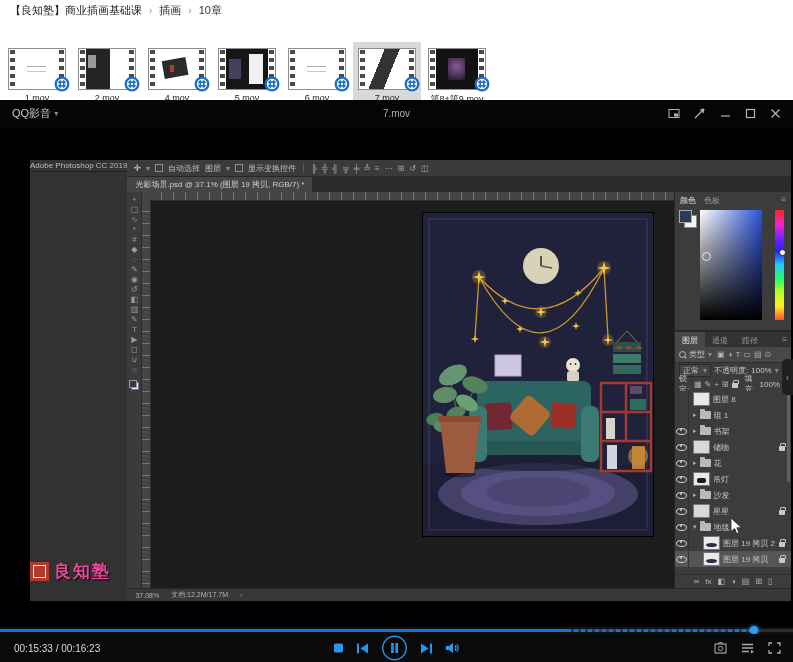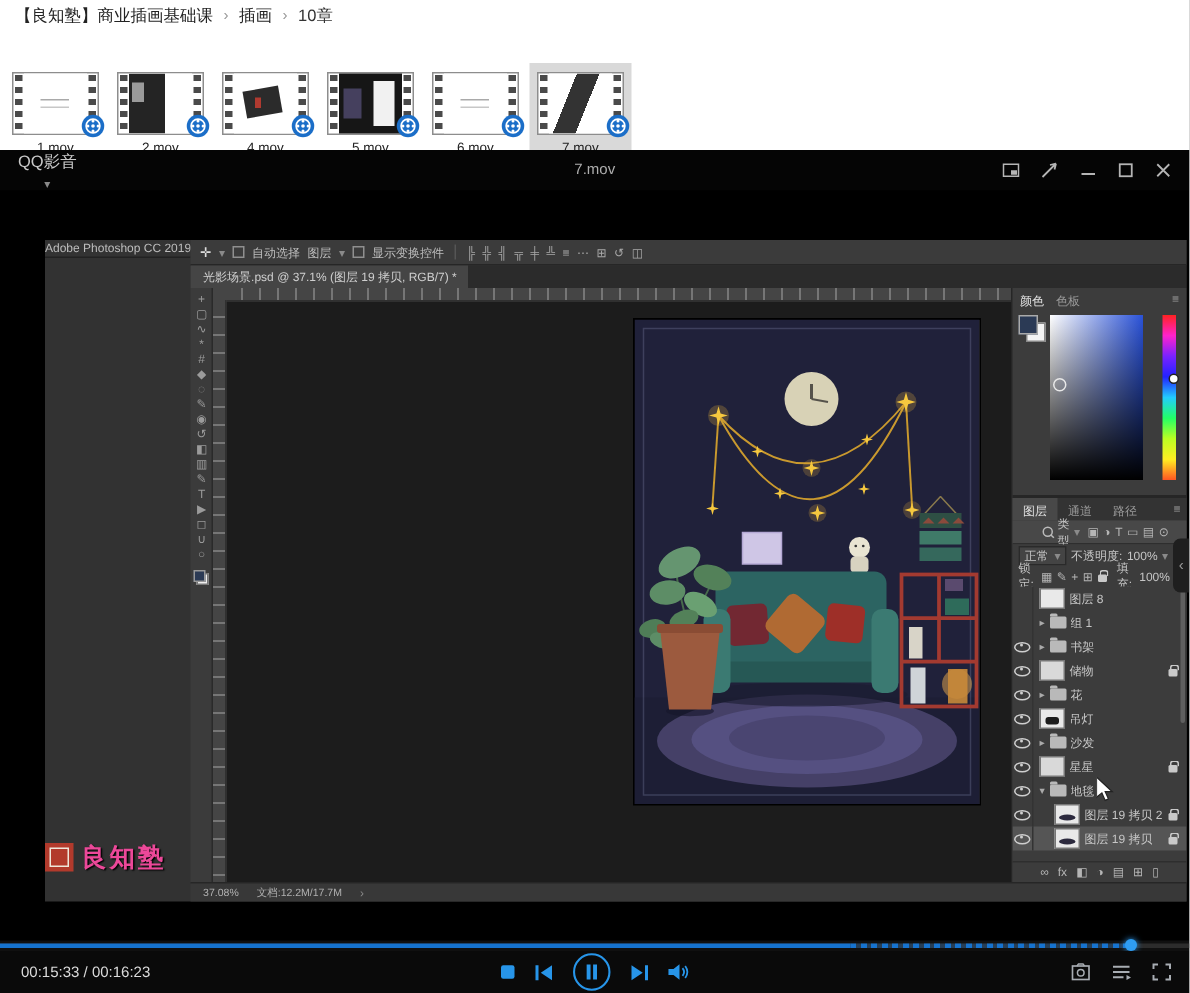--- a/index.html
+++ b/index.html
@@ -31,21 +31,21 @@
   .fc-darkdoc::after{content:"";position:absolute;left:8%;top:25%;width:28%;height:50%;background:#45405e;}
   .fc-diag::after{content:"";position:absolute;inset:0;background:linear-gradient(112deg,transparent 32%,#333 32%,#333 58%,transparent 58%);}
   .fc-art{background:#121212;}
   .fc-art::before{content:"";position:absolute;left:28%;top:22%;width:40%;height:56%;
                   background:radial-gradient(circle at 50% 40%,#8a5a96,#4a3358 60%,#22182e);}
   .badge{position:absolute;right:-5px;bottom:-3px;width:16px;height:16px;z-index:3;}
   .thumb-label{margin-top:3px;font-size:9px;color:#222;white-space:nowrap;}
   
   .qq{position:absolute;left:0;top:100px;width:793px;height:562px;background:#000;}
   .qq-title{height:27px;background:#050505;display:flex;align-items:center;padding:0 12px;}
-  .qq-app{font-size:11px;color:#c9c9c9;display:flex;align-items:center;gap:3px;flex-direction:column;}
+  .qq-app{font-size:11px;color:#c9c9c9;display:flex;align-items:center;gap:3px;}
   .caret{font-size:8px;color:#8a8a8a;}
   .qq-center{position:absolute;left:50%;transform:translateX(-50%);font-size:10px;color:#aeaeae;}
   .qq-winbtns{margin-left:auto;display:flex;align-items:center;gap:14px;}
   .qq-winbtns svg{display:block;}
   
   .video{position:relative;width:793px;height:500px;background:#000;overflow:hidden;}
   
   .ps{position:absolute;left:30px;top:33px;width:761px;height:441px;background:#323232;display:flex;font-family:"Liberation Sans",sans-serif;}
   .ps-title{height:11px;background:#333;color:#bdbdbd;font-size:8px;line-height:11px;text-align:center;border-bottom:1px solid #222;}
   .ps-body{flex:1;display:flex;min-height:0;}
@@ -84,21 +84,21 @@
         background:linear-gradient(to bottom,rgba(0,0,0,0),#000),linear-gradient(to right,#fff,#2a52d8);}
   .grad-pick{position:absolute;left:27px;top:60px;width:7px;height:7px;border:1px solid #e8e8e8;border-radius:50%;}
   .hue{position:absolute;right:7px;top:18px;width:9px;height:110px;
        background:linear-gradient(to bottom,#ff2222,#ff22cc,#7a22ff,#2222ff,#22ccff,#22ff66,#bbff22,#ffee22,#ff5522);}
   .hue-dot{position:absolute;right:5px;top:57px;width:5px;height:5px;background:#fff;border:1px solid #222;border-radius:50%;}
   .layers-panel{flex:1;display:flex;flex-direction:column;position:relative;font-size:8px;color:#c6c6c6;min-height:0;}
   .lp-tabs{height:15px;display:flex;align-items:stretch;background:#333;}
   .lp-tab{padding:3px 7px 0 7px;color:#9a9a9a;}
   .lp-tab.active{background:#484848;color:#e0e0e0;}
   .lp-menu{margin-left:auto;padding:3px 4px 0 0;color:#9a9a9a;}
-  .lp-filter{height:15px;display:flex;align-items:center;gap:3px;padding:0 20px;background:#484848;border-bottom:1px solid #2e2e2e;}
+  .lp-filter{height:15px;display:flex;align-items:center;gap:3px;padding:0 4px;background:#484848;border-bottom:1px solid #2e2e2e;}
   .mag{width:5px;height:5px;border:1px solid #bbb;border-radius:50%;position:relative;flex:none;}
   .mag::after{content:"";position:absolute;width:3px;height:1px;background:#bbb;transform:rotate(45deg);left:4px;top:5px;}
   .fico{color:#b5b5b5;font-size:8px;}
   .lp-row{height:14px;display:flex;align-items:center;gap:3px;padding:0 4px;background:#3c3c3c;}
   .lp-box{border:1px solid #2a2a2a;background:#444;padding:0 3px;display:flex;align-items:center;gap:4px;height:11px;}
   .lp-list{flex:1;overflow:hidden;background:#3c3c3c;position:relative;}
   .lrow{height:16px;display:flex;align-items:center;}
   .lrow.sel{background:#555;}
   .eyecell{width:13px;align-self:stretch;border-right:1px solid #333;display:flex;align-items:center;justify-content:center;flex:none;}
   .eye{width:9px;height:5px;border:1px solid #cfcfcf;border-radius:50%;position:relative;}
@@ -248,20 +248,37 @@
               <circle cx="8" cy="8" r="7.5" fill="#1b6ec8"></circle>
               <circle cx="8" cy="8" r="4.6" fill="none" stroke="#fff" stroke-width="1.1"></circle>
               <circle cx="8" cy="8" r="1.2" fill="#fff"></circle>
               <circle cx="8" cy="4.6" r="1" fill="#fff"></circle>
               <circle cx="11.4" cy="8" r="1" fill="#fff"></circle>
               <circle cx="8" cy="11.4" r="1" fill="#fff"></circle>
               <circle cx="4.6" cy="8" r="1" fill="#fff"></circle>
             </svg></div>
         </div>
         <div class="thumb-label">7.mov</div>
+      </div>
+      <div class="thumb-item">
+        <div class="film">
+          <div class="sprk l"></div>
+          <div class="sprk r"></div>
+          <div class="fc fc-art"></div>
+          <div class="badge"><svg width="16" height="16" viewBox="0 0 16 16">
+              <circle cx="8" cy="8" r="7.5" fill="#1b6ec8"></circle>
+              <circle cx="8" cy="8" r="4.6" fill="none" stroke="#fff" stroke-width="1.1"></circle>
+              <circle cx="8" cy="8" r="1.2" fill="#fff"></circle>
+              <circle cx="8" cy="4.6" r="1" fill="#fff"></circle>
+              <circle cx="11.4" cy="8" r="1" fill="#fff"></circle>
+              <circle cx="8" cy="11.4" r="1" fill="#fff"></circle>
+              <circle cx="4.6" cy="8" r="1" fill="#fff"></circle>
+            </svg></div>
+        </div>
+        <div class="thumb-label">第8+第9.mov</div>
       </div>
     </div>
 
   <div class="qq">
     <div class="qq-title">
       <div class="qq-app">
         <span>QQ影音</span>
         <span class="caret">▾</span>
       </div>
       <div class="qq-center">7.mov</div>

